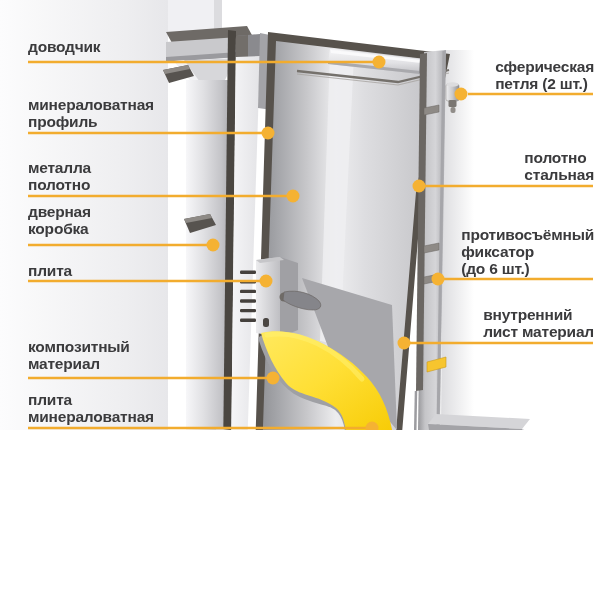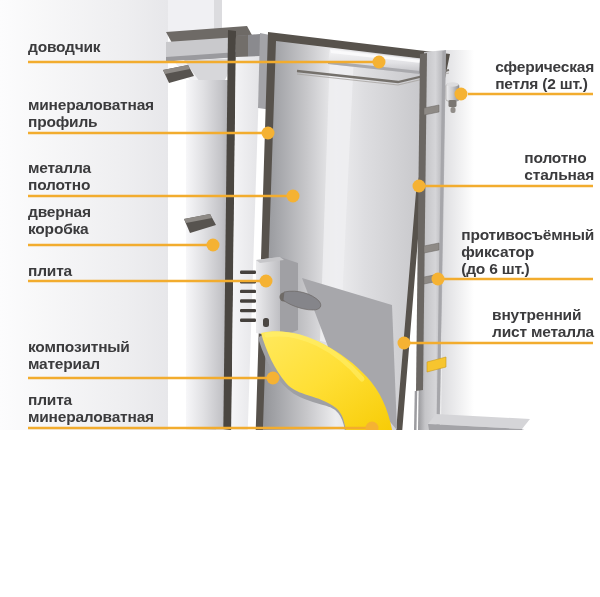--- a/index.html
+++ b/index.html
@@ -247,15 +247,15 @@
 материал</div>
 
 <div class="lbl right" style="top:58px">сферическая
 петля (2 шт.)</div>
 <div class="lbl right" style="top:149px">полотно
 стальная</div>
 <div class="lbl right" style="top:226px">противосъёмный
 фиксатор
 (до 6 шт.)</div>
 <div class="lbl right" style="top:306px">внутренний
-лист металла</div>
+лист материал</div>
 
 </div>
 
 </body></html>

